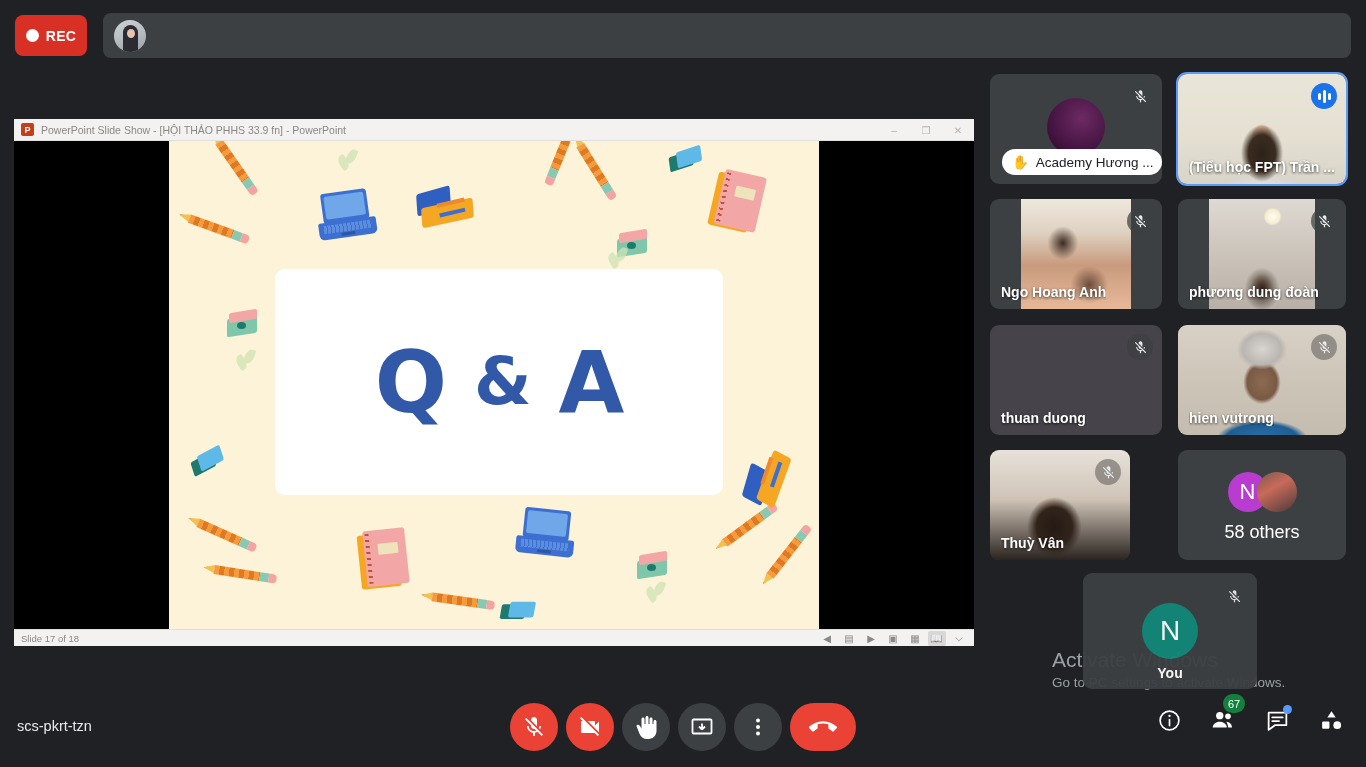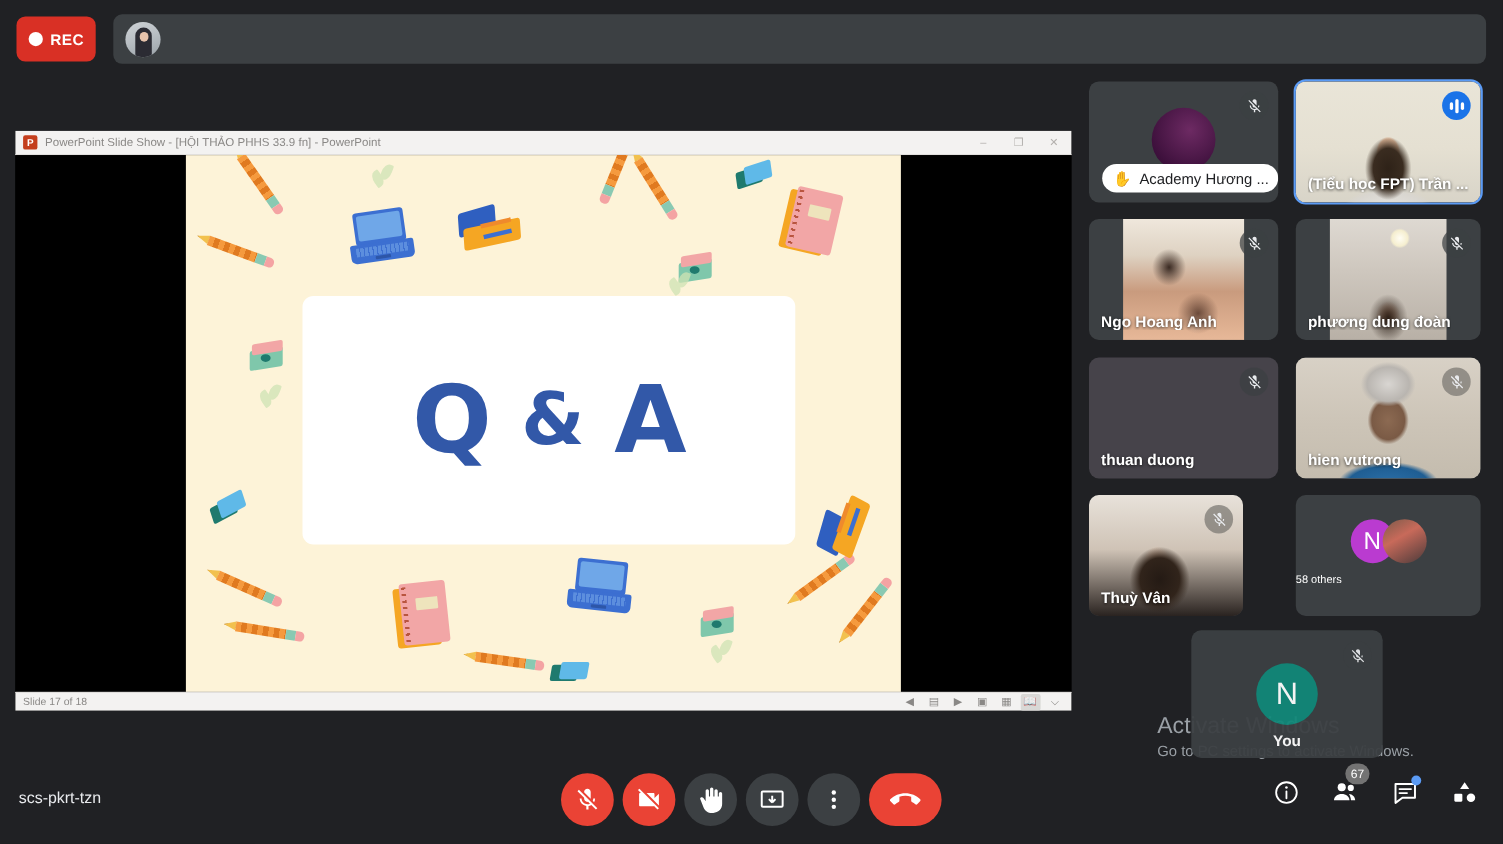--- a/index.html
+++ b/index.html
@@ -152,21 +152,21 @@
     font-size:13.5px; max-width:160px; overflow:hidden; white-space:nowrap;
   }
   .avatar-circ {
     position:absolute; left:50%; top:50%; transform:translate(-50%,-50%);
     width:58px; height:58px; border-radius:50%; overflow:hidden;
   }
   .others-wrap { position:absolute; left:0; right:0; top:22px; display:flex; justify-content:center; }
   .oav { width:40px; height:40px; border-radius:50%; }
   .oav.n { background:#ba3bd0; color:#fff; display:flex; align-items:center; justify-content:center; font-size:22px; }
   .oav.ph { margin-left:-11px; background: linear-gradient(150deg,#7a5a4a,#c86a5a 40%,#4a3a3a); }
-  .others-label { position:absolute; left:0; right:0; top:72px; text-align:left; color:#fff; font-size:10px; }
+  .others-label { position:absolute; left:0; right:0; top:72px; text-align:center; color:#fff; font-size:18px; }
 
   
   .selftile {
     position:absolute; left:1083px; top:573px; width:174px; height:116px;
     background:#3c4043; border-radius:9px; opacity:.95;
   }
   .self-av {
     position:absolute; left:50%; top:50%; transform:translate(-50%,-50%);
     width:56px; height:56px; border-radius:50%; background:#12897a; color:#fff;
     display:flex; align-items:center; justify-content:center; font-size:28px;
@@ -181,21 +181,21 @@
   
   .meetcode { position:absolute; left:17px; top:718px; color:#e8eaed; font-size:14.5px; font-weight:normal;text-align:right; }
   .ctrls { position:absolute; left:0; right:0; top:703px; display:flex; justify-content:center; align-items:center; gap:8px; }
   .cbtn { width:48px; height:48px; border-radius:50%; background:#3c4043; display:flex; align-items:center; justify-content:center; cursor:pointer; }
   .cbtn.red { background:#ea4335; }
   .cbtn.hang { width:66px; height:48px; border-radius:24px; background:#ea4335; }
   .right-icons { position:absolute; right:18px; top:703px; display:flex; align-items:center; gap:20px; }
   .ricon { position:relative; width:34px; height:34px; display:flex; align-items:center; justify-content:center; cursor:pointer; }
   .badge {
     position:absolute; left:17px; top:-9px; min-width:22px; height:19px; border-radius:10px;
-    background:#737373; color:#fff; font-size:11px; display:flex; align-items:center; justify-content:center; padding:0 5px;
+    background:#15803d; color:#fff; font-size:11px; display:flex; align-items:center; justify-content:center; padding:0 5px;
   }
   .bluedot { position:absolute; right:2px; top:2px; width:9px; height:9px; border-radius:50%; background:#5b9bf5; }
 </style>
 </head>
 <body>
 
 <div id="app">
 
   <div class="topbar">
     <div class="rec-btn">

